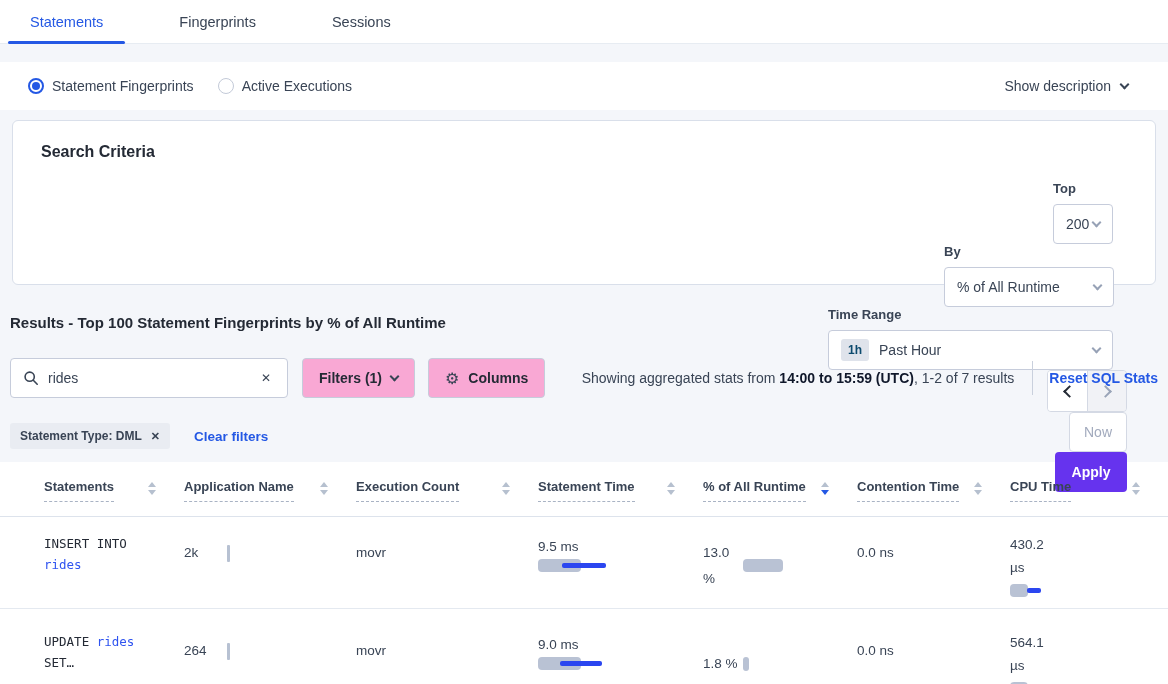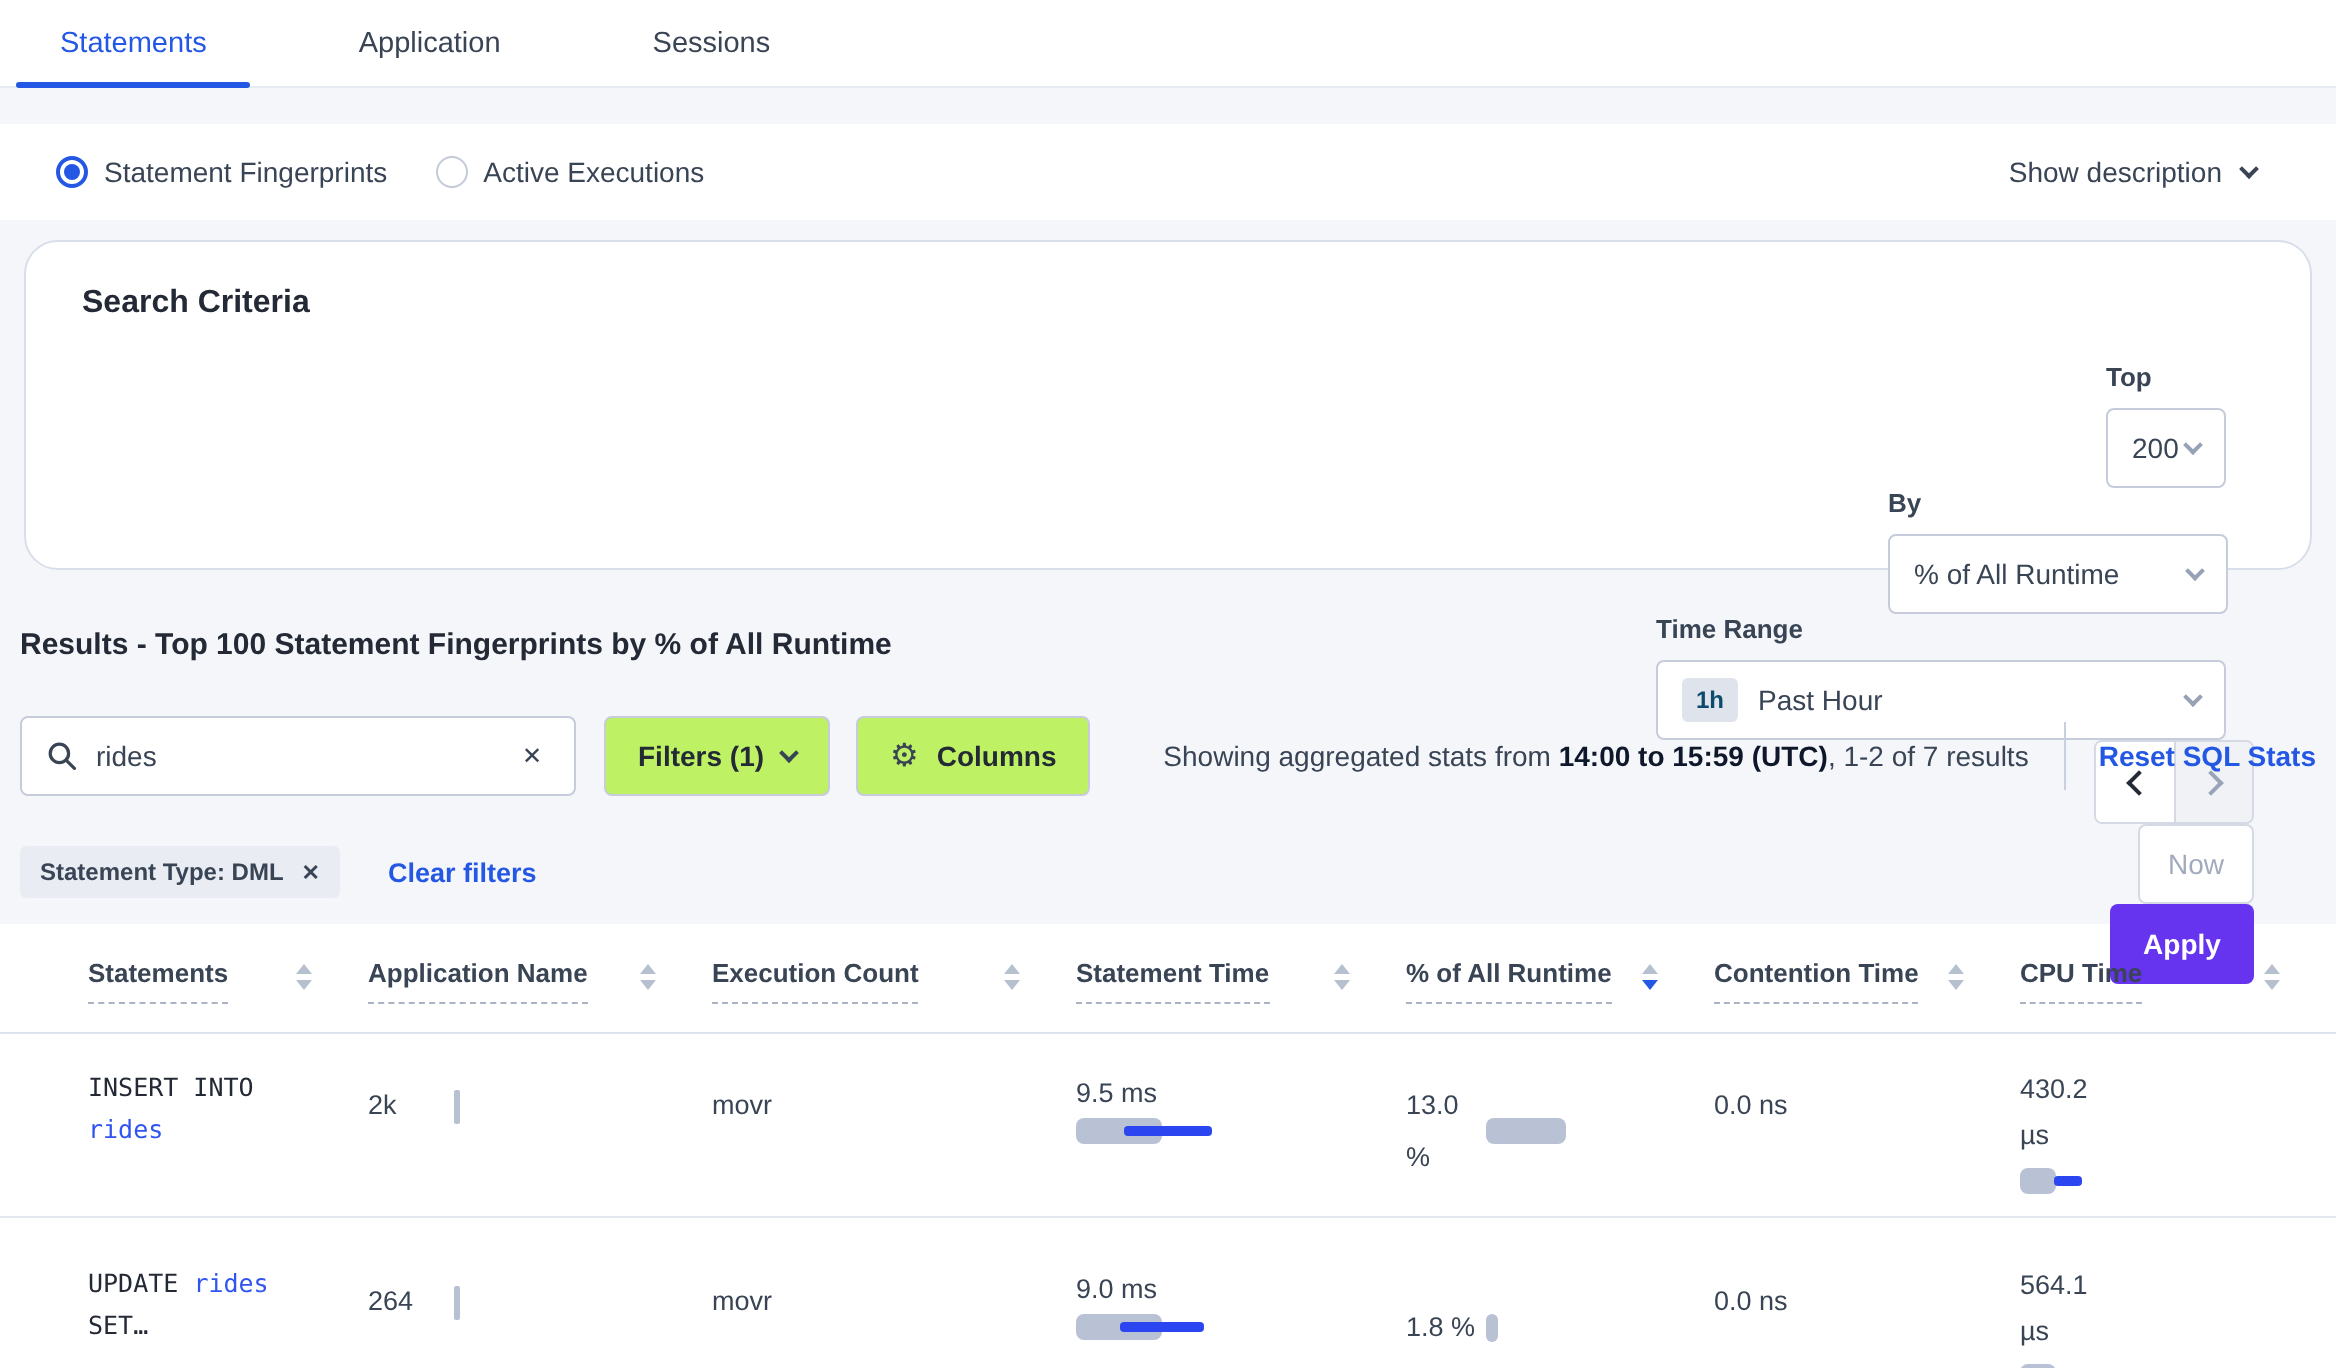--- a/index.html
+++ b/index.html
@@ -21,21 +21,21 @@
   .toggle-row { background:#fff; height:48px; display:flex; align-items:center; padding:0 40px 0 28px; }
   .radio-opt { display:flex; align-items:center; margin-right:24px; cursor:pointer; font-size:14px; color:#394455; }
   .radio { width:16px; height:16px; border-radius:50%; margin-right:8px; position:relative; }
   .radio.on { border:2px solid #2458e4; background:#fff; }
   .radio.on::after { content:""; position:absolute; left:2px; top:2px; width:8px; height:8px; border-radius:50%; background:#2458e4; }
   .radio.off { border:1px solid #c3cad8; background:#fff; }
   .show-desc { margin-left:auto; display:flex; align-items:center; gap:10px; cursor:pointer; color:#394455; }
   .chev { width:7px; height:7px; border-right:2px solid #394455; border-bottom:2px solid #394455; transform:rotate(45deg); margin-top:-4px; }
   .chev.gray { border-color:#97a2b6; }
   
-  .card { background:#fff; border:1px solid #d9dfea; border-radius:17px; margin:0 12px; height:165px; padding:22px 28px; }
+  .card { background:#fff; border:1px solid #d9dfea; border-radius:6px; margin:0 12px; height:165px; padding:22px 28px; }
   .card-title { font-size:16px; font-weight:bold; color:#242a35; margin-bottom:20px; }
   .controls { display:flex; align-items:flex-end;flex-direction:column; }
   .ctl { margin-right:14px; }
   .ctl-label { font-size:13px; font-weight:bold; color:#394455; margin-bottom:8px; }
   .select { height:40px; border:1px solid #c6ccdb; border-radius:4px; background:#fff; display:flex; align-items:center; padding:0 12px; cursor:pointer; color:#394455; }
   .select .chev { margin-left:auto; }
   .sel-top { width:60px; }
   .sel-by { width:170px; margin-right:0; }
   .by-wrap { margin-right:13px; }
   .sel-time { width:285px; }
@@ -48,21 +48,21 @@
   .arr.right { transform:rotate(-45deg); border-color:#9aa4b8; margin-right:3px; }
   .now-btn { height:40px; width:58px; border:1px solid #d4d9e4; border-radius:4px; background:#fff; color:#a2aabd; font-size:14px; display:flex; align-items:center; justify-content:center; margin-left:10px; cursor:pointer; }
   .apply-btn { height:40px; width:72px; border:none; border-radius:4px; background:#6633ee; color:#fff; font-weight:bold; font-size:14px; display:flex; align-items:center; justify-content:center; margin-left:24px; cursor:pointer; }
   
   .results-wrap { padding:0 10px; }
   .results-heading { font-size:15px; font-weight:bold; color:#242a35; margin-top:29px; }
   .search-row { display:flex; align-items:center; margin-top:27px; }
   .search-box { width:278px; height:40px; background:#fff; border:1px solid #c6ccdb; border-radius:4px; display:flex; align-items:center; padding:0 12px; }
   .search-box input { border:none; outline:none; flex:1; font-size:14px; color:#394455; margin-left:9px; font-family:"Liberation Sans",sans-serif; }
   .clear-x { color:#394455; font-size:12px; cursor:pointer; padding:2px 4px; }
-  .btn-white { height:40px; background:#bef264; border:1px solid #c6ccdb; border-radius:4px; display:flex; align-items:center; justify-content:center; gap:9px; font-size:14px; font-weight:bold; color:#242a35; cursor:pointer; padding:0 16px; }
+  .btn-white { height:40px; background:#f9a8d4; border:1px solid #c6ccdb; border-radius:4px; display:flex; align-items:center; justify-content:center; gap:9px; font-size:14px; font-weight:bold; color:#242a35; cursor:pointer; padding:0 16px; }
   .filters-btn { margin-left:14px; }
   .columns-btn { margin-left:13px; }
   .gear { font-size:16px; font-weight:normal; color:#394455; }
   .stats-area { margin-left:auto; display:flex; align-items:center; }
   .stats-text { font-size:14px; color:#394455; white-space:nowrap; }
   .stats-text b { color:#0f172a; }
   .vdivider { width:1px; height:34px; background:#c9d0dd; margin:0 16px 0 18px; }
   .reset-link { color:#2458e4; font-weight:bold; font-size:14px; cursor:pointer; white-space:nowrap; }
   .chip-row { display:flex; align-items:center; margin-top:25px; }
   .chip { background:#e9ecf2; border-radius:3px; height:26px; display:flex; align-items:center; padding:0 10px; font-size:12px; font-weight:bold; color:#394455; gap:9px; }
@@ -98,21 +98,21 @@
   .cpu-text { width:48px; line-height:23px; display:inline-block; }
 </style>
 </head>
 <body>
 
 <div class="tabbar">
   <div class="tab active">
       <span>Statements</span>
     </div>
   <div class="tab">
-      <span>Application</span>
+      <span>Fingerprints</span>
     </div>
   <div class="tab">
       <span>Sessions</span>
     </div>
 </div>
 
 <div class="gap18"></div>
 
 <div class="toggle-row">
   <div class="radio-opt">

